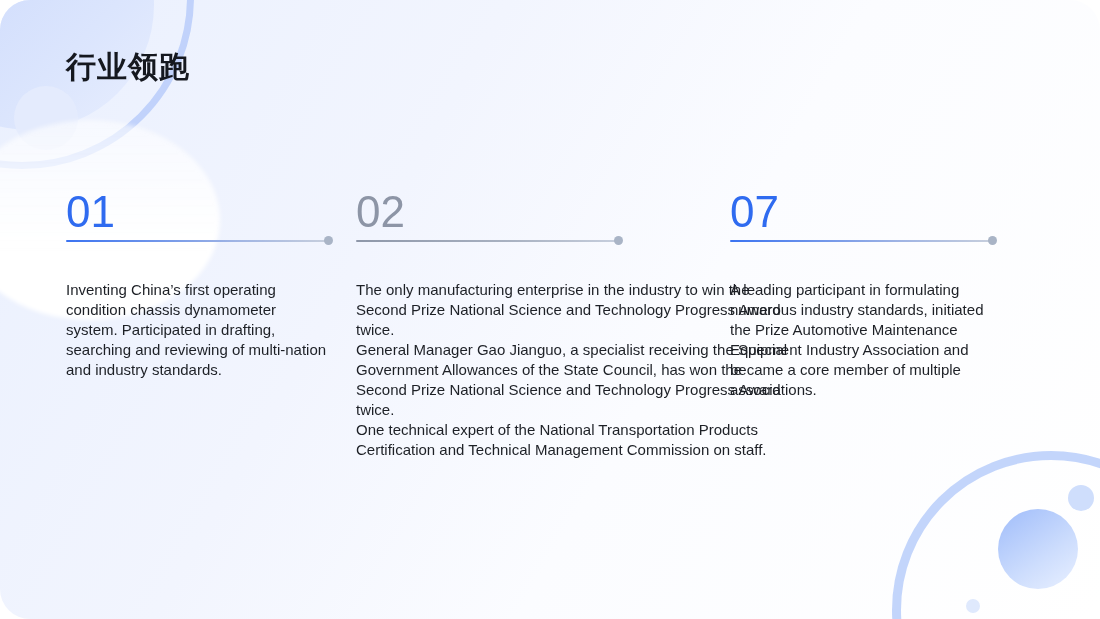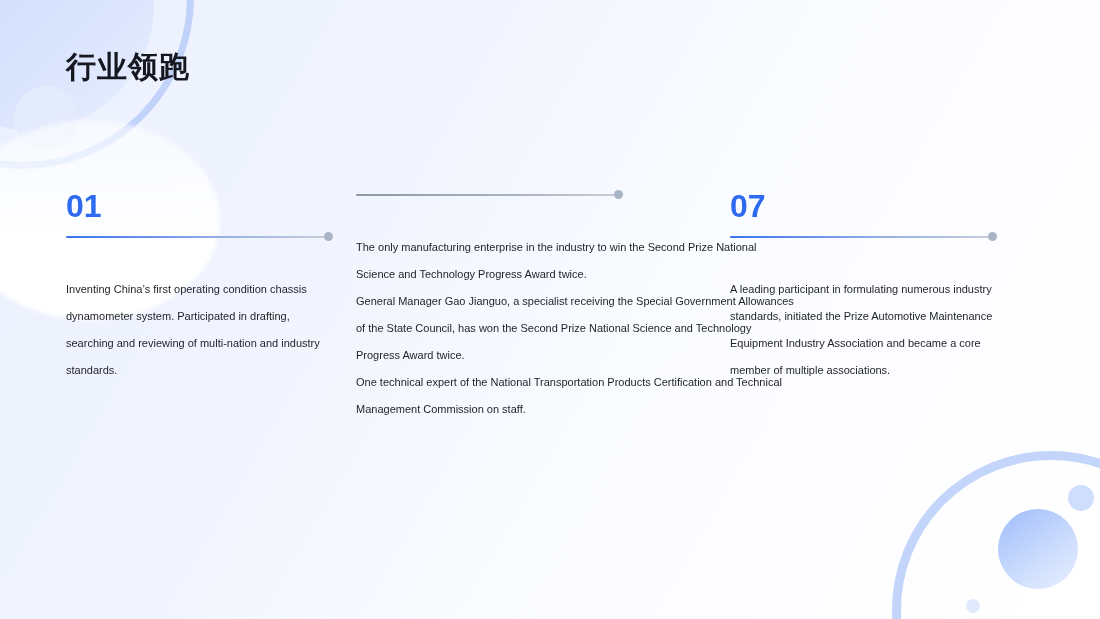--- a/index.html
+++ b/index.html
@@ -13,20 +13,21 @@
     font-family: "Liberation Sans", sans-serif;
     background: #ffffff;
   }
 
   .slide {
     position: relative;
     width: 1100px;
     height: 619px;
     overflow: hidden;
     background: linear-gradient(120deg, #eaf0fe 0%, #f2f5fe 35%, #fbfcff 60%, #ffffff 100%);
+    border-radius: 30px;
   }
 
   
   .deco {
     position: absolute;
     pointer-events: none;
   }
   .circle-big {
     left: -96px;
     top: -120px;
@@ -128,24 +129,24 @@
     display: flex;
   }
   .col {
     box-sizing: border-box;
   }
   .col-1 { width: 290px; padding-left: 66px; }
   .col-2 { width: 420px; padding-left: 66px; }
   .col-3 { width: 390px; padding-left: 20px; }
 
   .num {
-    font-size: 32px;
-    font-weight: bold;
+    font-size: 44px;
+    font-weight: normal;
     line-height: 1;
-    margin-bottom: 10px;
+    margin-bottom: 2px;
   }
   .num-blue { color: #2f6bf0; }
   .num-grey { color: #8d95a6; }
 
   .rule {
     position: relative;
     height: 10px;
     margin-bottom: 34px;
   }
   .rule .bar {
@@ -165,22 +166,22 @@
   }
 
   .col-1 .rule .bar { width: 260px; background: linear-gradient(90deg, #3b73f1 0%, #9fb4e4 65%, #c6cedd 100%); }
   .col-1 .rule .dot { left: 258px; }
   .col-2 .rule .bar { width: 260px; background: linear-gradient(90deg, #8e97a9 0%, #a9b2c2 60%, #c6cedd 100%); }
   .col-2 .rule .dot { left: 258px; }
   .col-3 .rule .bar { width: 260px; background: linear-gradient(90deg, #3b73f1 0%, #9fb4e4 65%, #c6cedd 100%); }
   .col-3 .rule .dot { left: 258px; }
 
   .body-text {
-    font-size: 11px;
-    line-height: 27px;
+    font-size: 15px;
+    line-height: 20px;
     color: #1d2026;
     white-space: pre-line;
   }
   .col-1 .body-text { width: 262px; }
   .col-2 .body-text { width: 438px; }
   .col-3 .body-text { width: 268px; }
 </style>
 </head>
 <body>
 
@@ -203,20 +204,21 @@
     <div class="col col-1">
       <div class="num num-blue">01</div>
       <div class="rule">
         <div class="bar"></div>
         <div class="dot"></div>
       </div>
       <div class="body-text">Inventing China’s first operating condition chassis dynamometer system. Participated in drafting, searching and reviewing of multi-nation and industry standards.</div>
     </div>
 
     <div class="col col-2">
+      <div class="num num-grey">02</div>
       <div class="rule">
         <div class="bar"></div>
         <div class="dot"></div>
       </div>
       <div class="body-text">The only manufacturing enterprise in the industry to win the Second Prize National Science and Technology Progress Award twice.
 General Manager Gao Jianguo, a specialist receiving the Special Government Allowances of the State Council, has won the Second Prize National Science and Technology Progress Award twice.
 One technical expert of the National Transportation Products Certification and Technical Management Commission on staff.</div>
     </div>
 
     <div class="col col-3">

